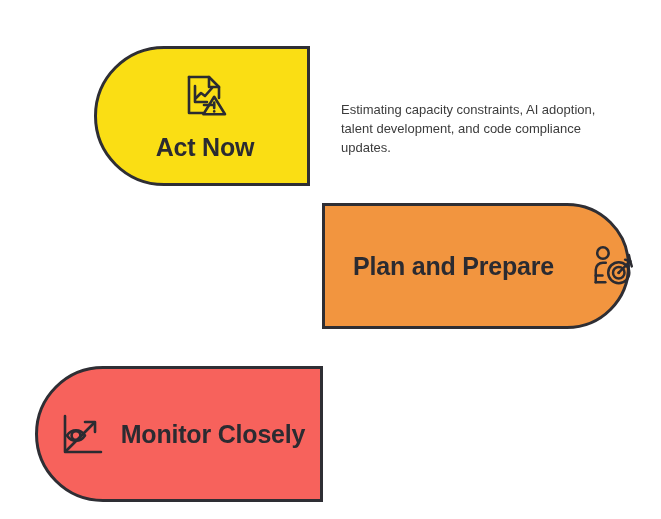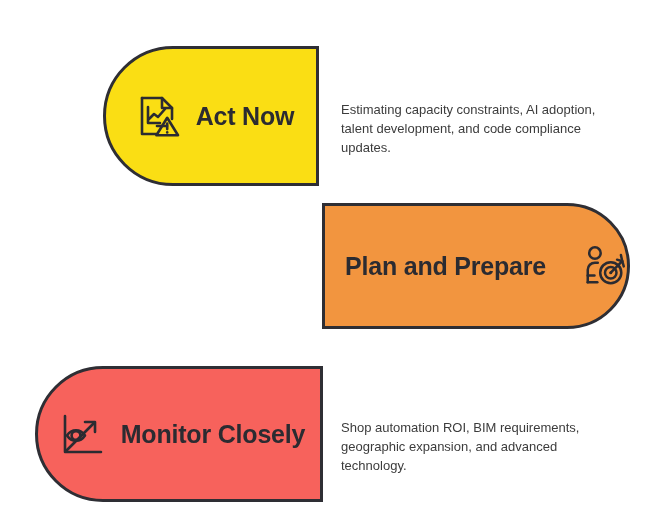--- a/index.html
+++ b/index.html
@@ -35,38 +35,39 @@
   .band {
     box-sizing: border-box;
     border: 3px solid #2e2e34;
     display: flex;
     align-items: center;
     position: absolute;
     top: 0;
     height: 100%;
   }
   .band-act {
-    left: 103px;
+    left: 94px;
     width: 216px;
     background: #fade14;
     border-top-left-radius: 70px;
     border-bottom-left-radius: 70px;
     justify-content: center;
     gap: 14px;
     padding-left: 6px;
+    flex-direction: column;
   }
   .band-plan {
     left: 322px;
     width: 308px;
     background: #f2953f;
     border-top-right-radius: 63px;
     border-bottom-right-radius: 63px;
     justify-content: flex-start;
     gap: 36px;
-    padding-left: 20px;
+    padding-left: 28px;
   }
   .band-monitor {
     left: 35px;
     width: 288px;
     background: #f7625c;
     border-top-left-radius: 68px;
     border-bottom-left-radius: 68px;
     justify-content: center;
     gap: 16px;
     padding-left: 4px;
@@ -155,16 +156,15 @@
           <path d="M8 6 v36 h36"></path>
           <path d="M10 40 L36 14"></path>
           <path d="M28 12 h10 v10"></path>
           <path d="M10 25.5 c4.6 -7 13.4 -7 18 0 c-4.6 7 -13.4 7 -18 0 Z"></path>
           <circle cx="19" cy="25.5" r="4.4"></circle>
         </svg>
       </span>
       <span class="band-title">Monitor Closely</span>
     </div>
 
-    <p class="desc desc-monitor">Shop automation ROI, BIM requirements, geographic expansion, and advanced technology.</p>
   </div>
 
 </div>
 
 </body></html>

